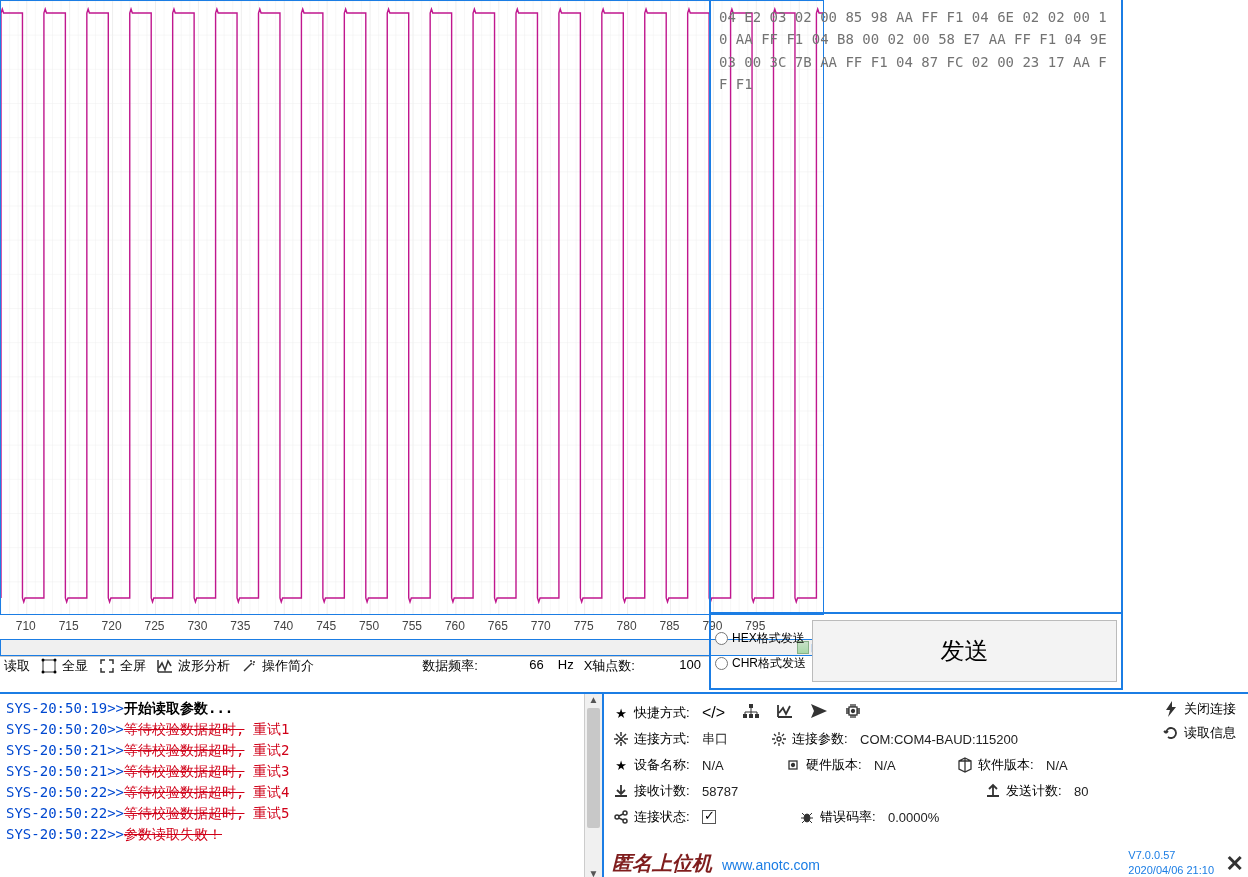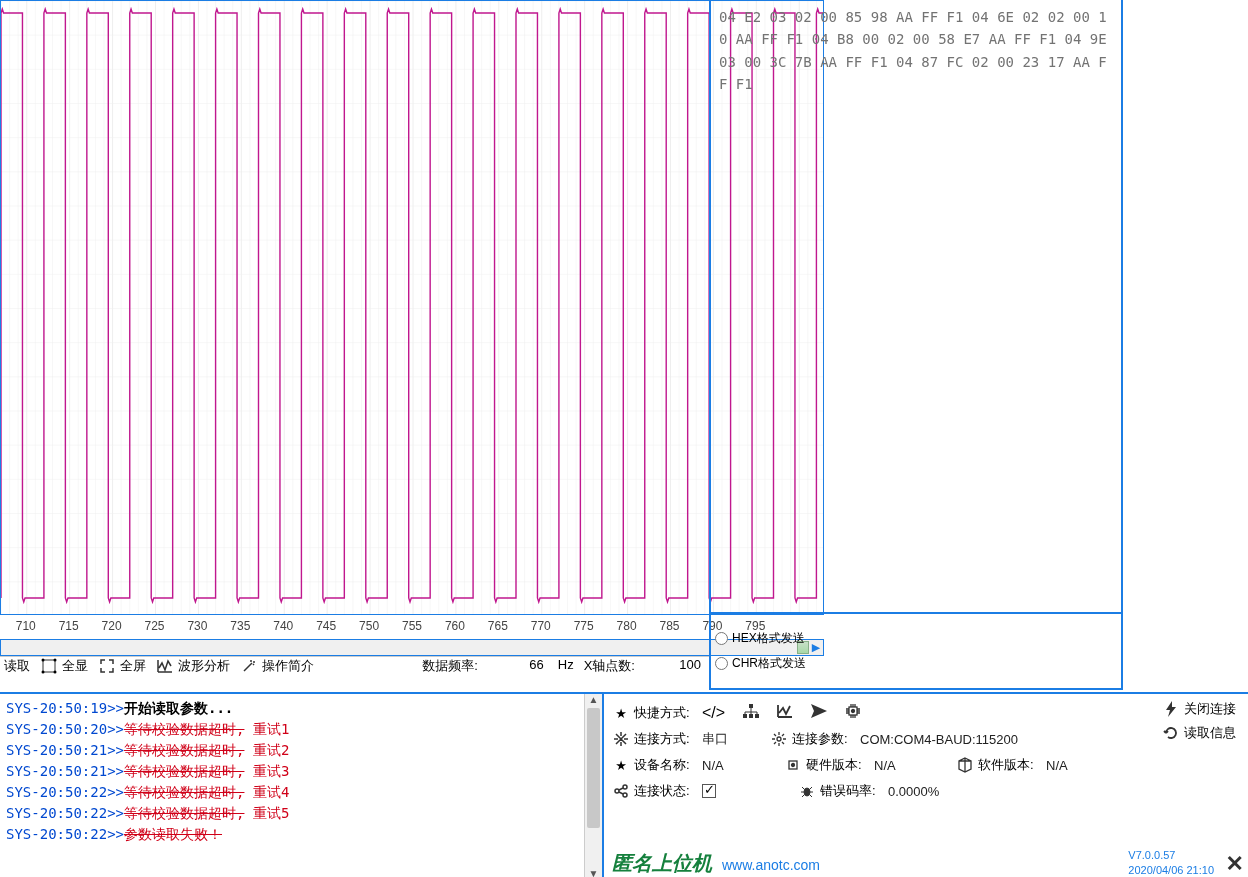--- a/index.html
+++ b/index.html
@@ -181,21 +181,21 @@
 .right-actions { position: absolute; right: 12px; top: 6px; display: flex; flex-direction: column; gap: 6px; align-items: flex-end; }
 .right-actions .act { display: flex; align-items: center; gap: 4px; cursor: pointer; }
 .footer-brand {
   position: absolute;
   bottom: 2px;
   left: 8px;
   display: flex;
   align-items: baseline;
   gap: 10px;
 }
-.footer-brand .name { color: #15803d; font-size: 20px; font-weight: bold; font-style: italic; }
+.footer-brand .name { color: #7f1d1d; font-size: 20px; font-weight: bold; font-style: italic; }
 .footer-brand .url { color: #1b7de4; font-size: 14px; }
 .footer-ver {
   position: absolute;
   bottom: 2px; right: 34px;
   font-size: 11px;
   color: #1b7de4;
   line-height: 1.3;
 }
 .footer-close {
   position: absolute;
@@ -413,20 +413,21 @@
       <div class="radio-col">
         <label class="radio-item">
           <input type="radio" name="fmt" style="">
             <span>HEX格式发送</span>
         </label>
         <label class="radio-item">
           <input type="radio" name="fmt" style="">
             <span>CHR格式发送</span>
         </label>
       </div>
+      <button class="big-btn">发送</button>
     </div>
   </div>
 </div>
 
 <div class="bottom-row">
   <div class="log-panel">
     <div class="log-body" id="log-body">
         <div class="log-line"><span class="log-ts">SYS-20:50:19&gt;&gt;</span><span style="font-weight: bold;">开始读取参数...</span></div>
         <div class="log-line"><span class="log-ts">SYS-20:50:20&gt;&gt;</span><span class="log-err">等待校验数据超时,</span><span class="log-err-tail"> 重试1</span></div>
         <div class="log-line"><span class="log-ts">SYS-20:50:21&gt;&gt;</span><span class="log-err">等待校验数据超时,</span><span class="log-err-tail"> 重试2</span></div>
@@ -524,20 +525,42 @@
               <path d="M8 1 L14 4 L14 12 L8 15 L2 12 L2 4 Z M8 1 L8 15 M2 4 L14 4"></path>
             </svg>
       </span>
           <span>软件版本:</span>
         </div>
       <span class="status-val">N/A</span>
     </div>
     <div class="status-row">
       <div class="status-label">
           <span class="sicon">
+        <svg width="16" height="16" viewBox="0 0 16 16" stroke="#333" fill="none" stroke-width="1.8">
+              <path d="M8 2 L8 10 M4 7 L8 11 L12 7 M2 13 L14 13"></path>
+            </svg>
+      </span>
+          <span>接收计数:</span>
+        </div>
+      <span class="status-val" style="min-width:60px">58787</span>
+      <div style="flex:1"></div>
+      <div class="status-label">
+          <span class="sicon">
+        <svg width="16" height="16" viewBox="0 0 16 16" stroke="#333" fill="none" stroke-width="1.8">
+              <path d="M8 12 L8 3 M4 6 L8 2 L12 6 M2 13 L14 13"></path>
+            </svg>
+      </span>
+          <span>发送计数:</span>
+        </div>
+      <span class="status-val" style="min-width:40px">80</span>
+      <div style="width:120px"></div>
+    </div>
+    <div class="status-row">
+      <div class="status-label">
+          <span class="sicon">
         <svg width="16" height="16" viewBox="0 0 16 16" stroke="#333" fill="none" stroke-width="1.5">
               <circle cx="4" cy="8" r="2"></circle>
               <circle cx="12" cy="4" r="2"></circle>
               <circle cx="12" cy="12" r="2"></circle>
               <path d="M6 7 L10 5 M6 9 L10 11"></path>
             </svg>
       </span>
           <span>连接状态:</span>
         </div>
       <span class="chk"></span>

